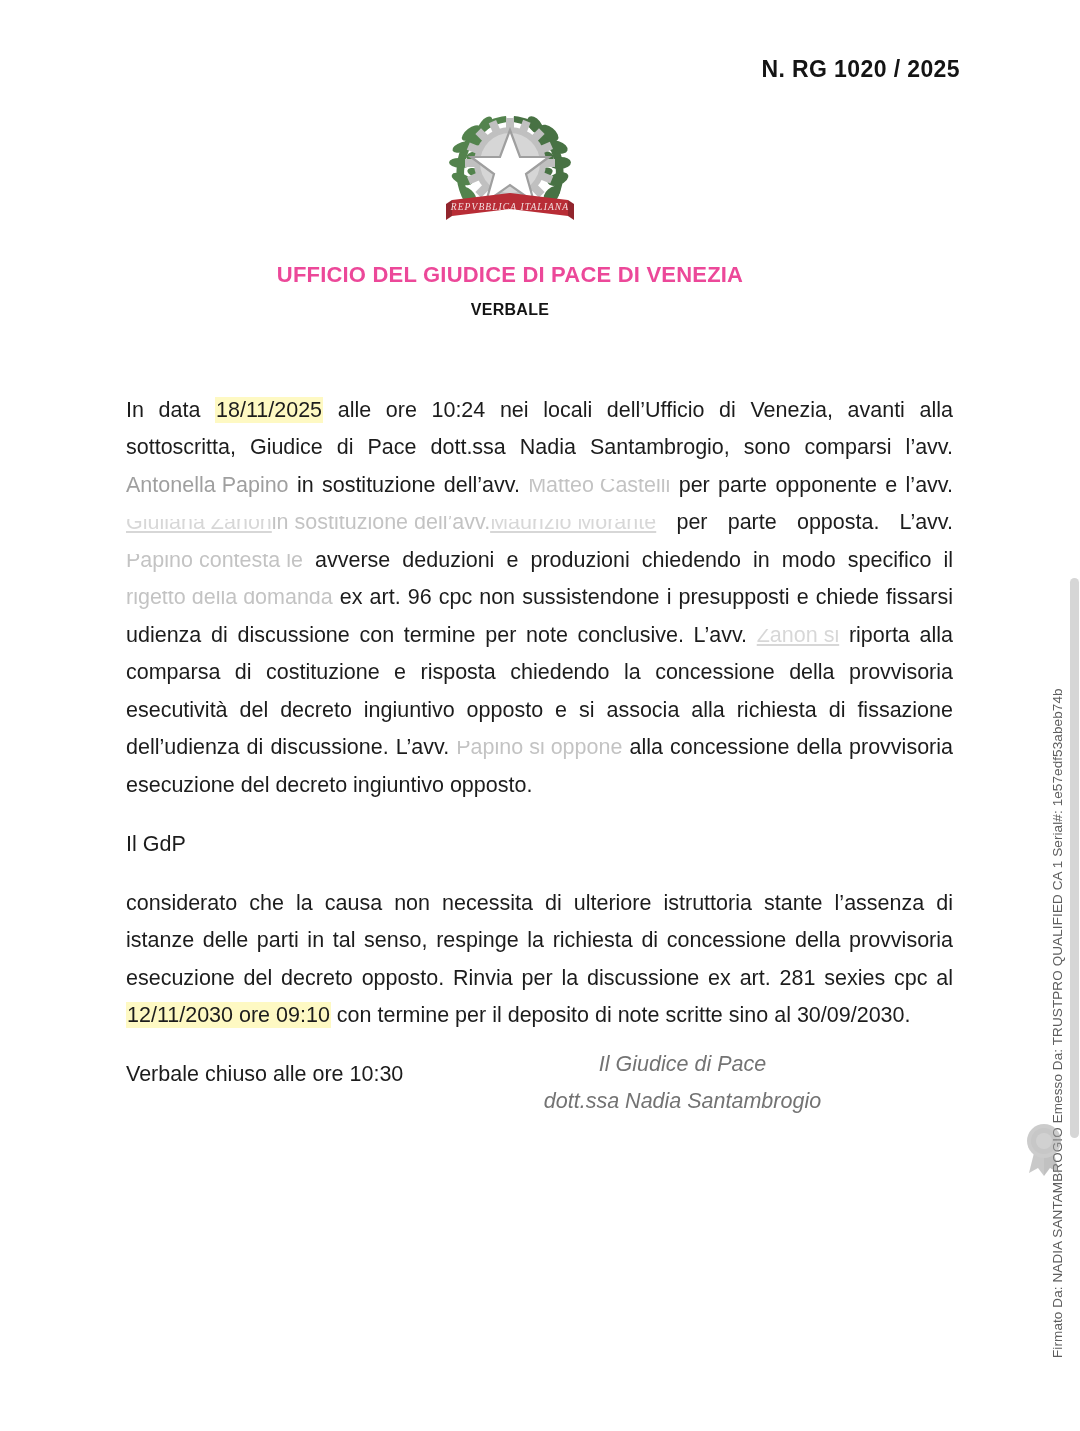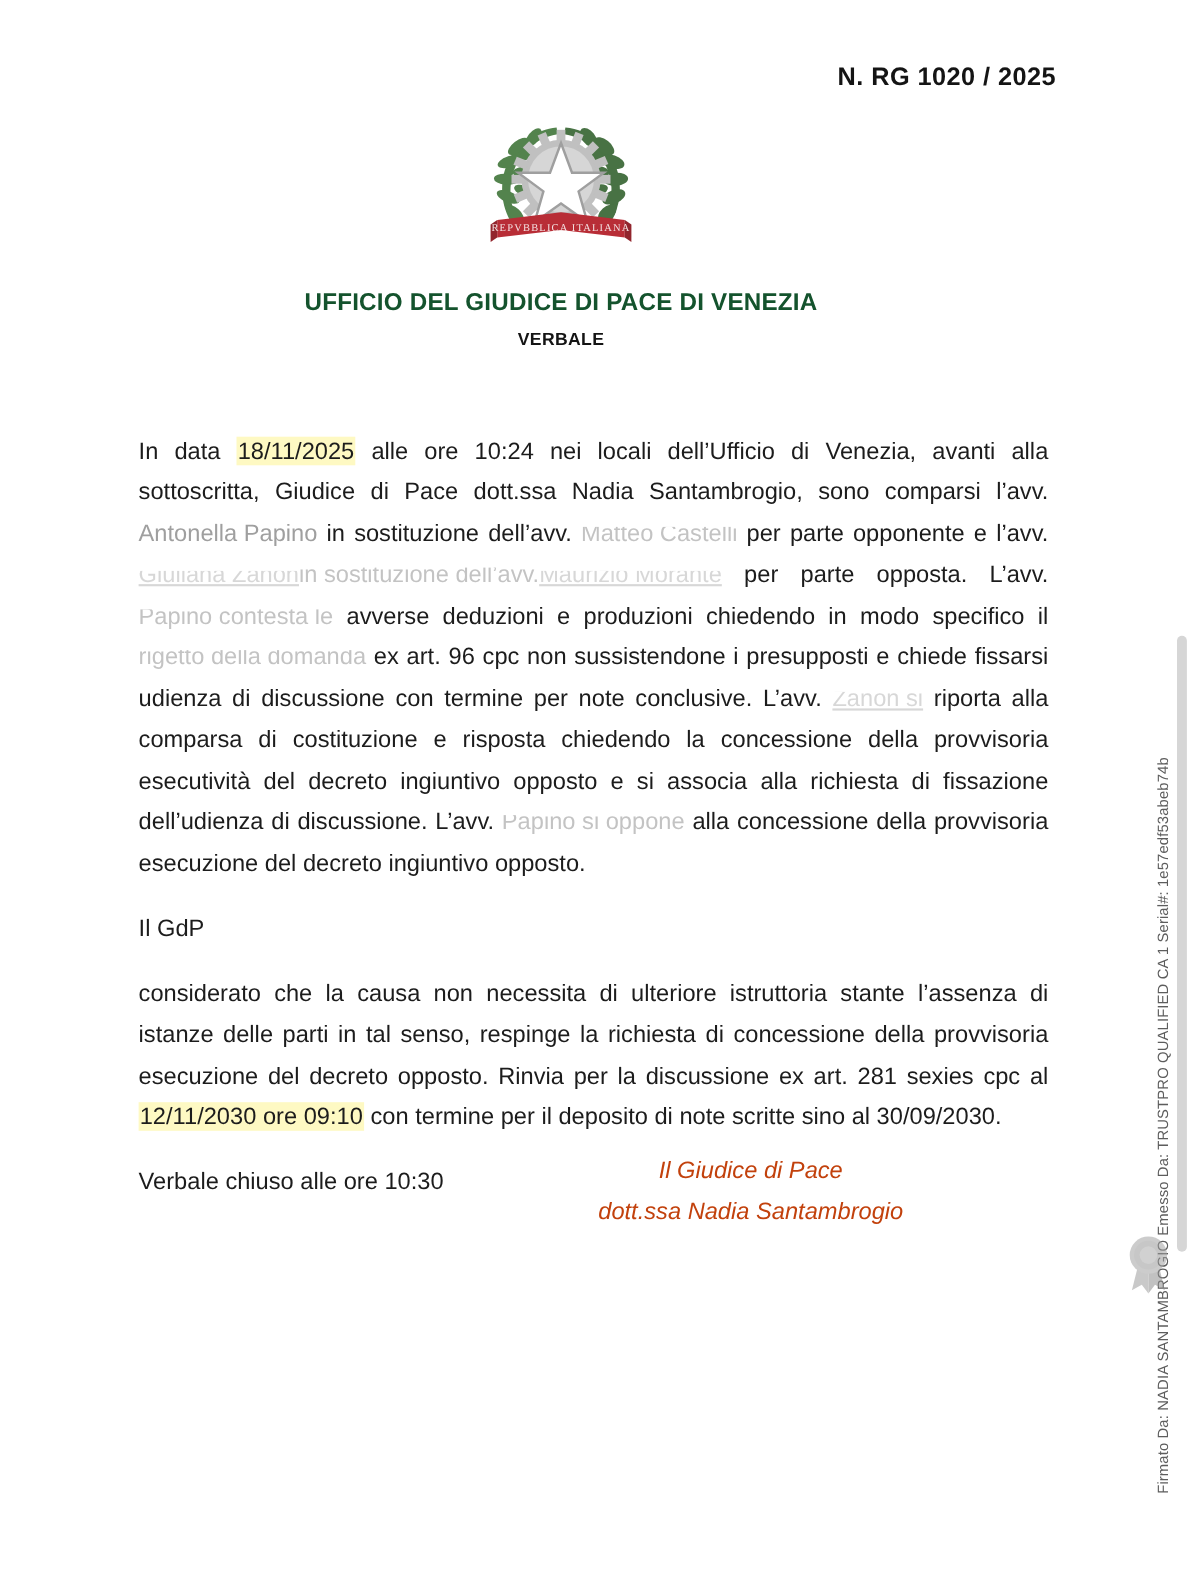--- a/index.html
+++ b/index.html
@@ -37,41 +37,42 @@
     white-space: nowrap;
   }
 
   
   #emblem-wrap {
     position: absolute;
     top: 100px;
     left: 0;
     width: 1020px;
     text-align: center;
+    font-style: italic;
   }
   #emblem {
     display: inline-block;
     width: 148px;
     height: 140px;
     opacity: 0.95;
   }
 
   
   #heading-block {
     position: absolute;
     top: 262px;
     left: 0;
     width: 1020px;
     text-align: center;
   }
   #office-title {
     font-size: 22px;
     font-weight: bold;
     letter-spacing: 0.2px;
-    color: #14532d;
+    color: #ec4899;
   }
   #doc-type {
     margin-top: 13px;
     font-size: 16px;
     font-weight: bold;
     letter-spacing: 0.3px;
     color: #141414;
   }
 
   
@@ -129,21 +130,21 @@
   }
   #sig-inner {
     display: inline-block;
     text-align: center;
     margin-left: 345px;
   }
   .sig-line {
     font-style: italic;
     font-size: 21.5px;
     line-height: 37px;
-    color: #c2410c;
+    color: #737373;
     white-space: nowrap;
   }
 
   
   #vsig {
     position: absolute;
     right: 12px;
     top: 718px;
     width: 22px;
     height: 640px;

